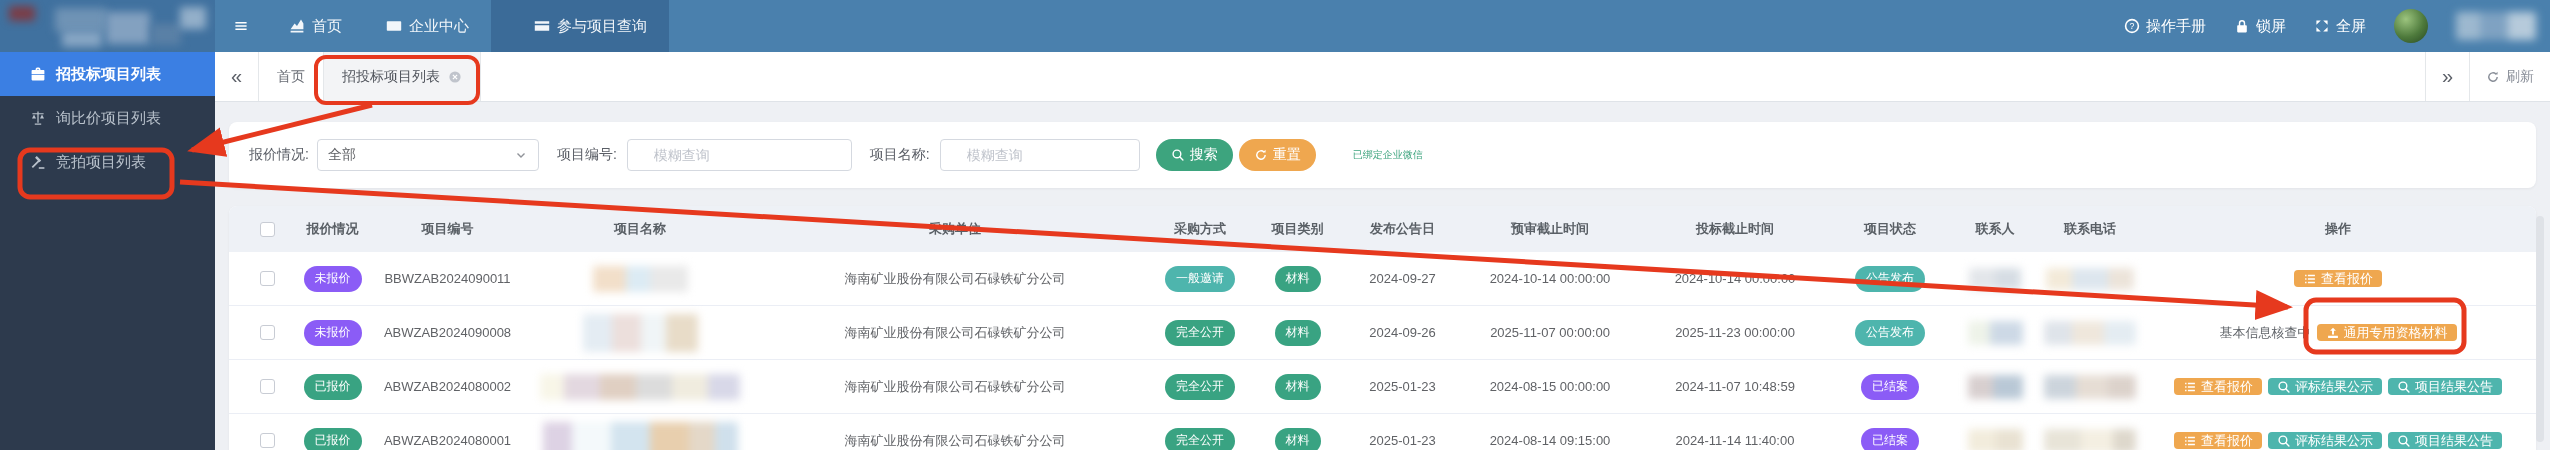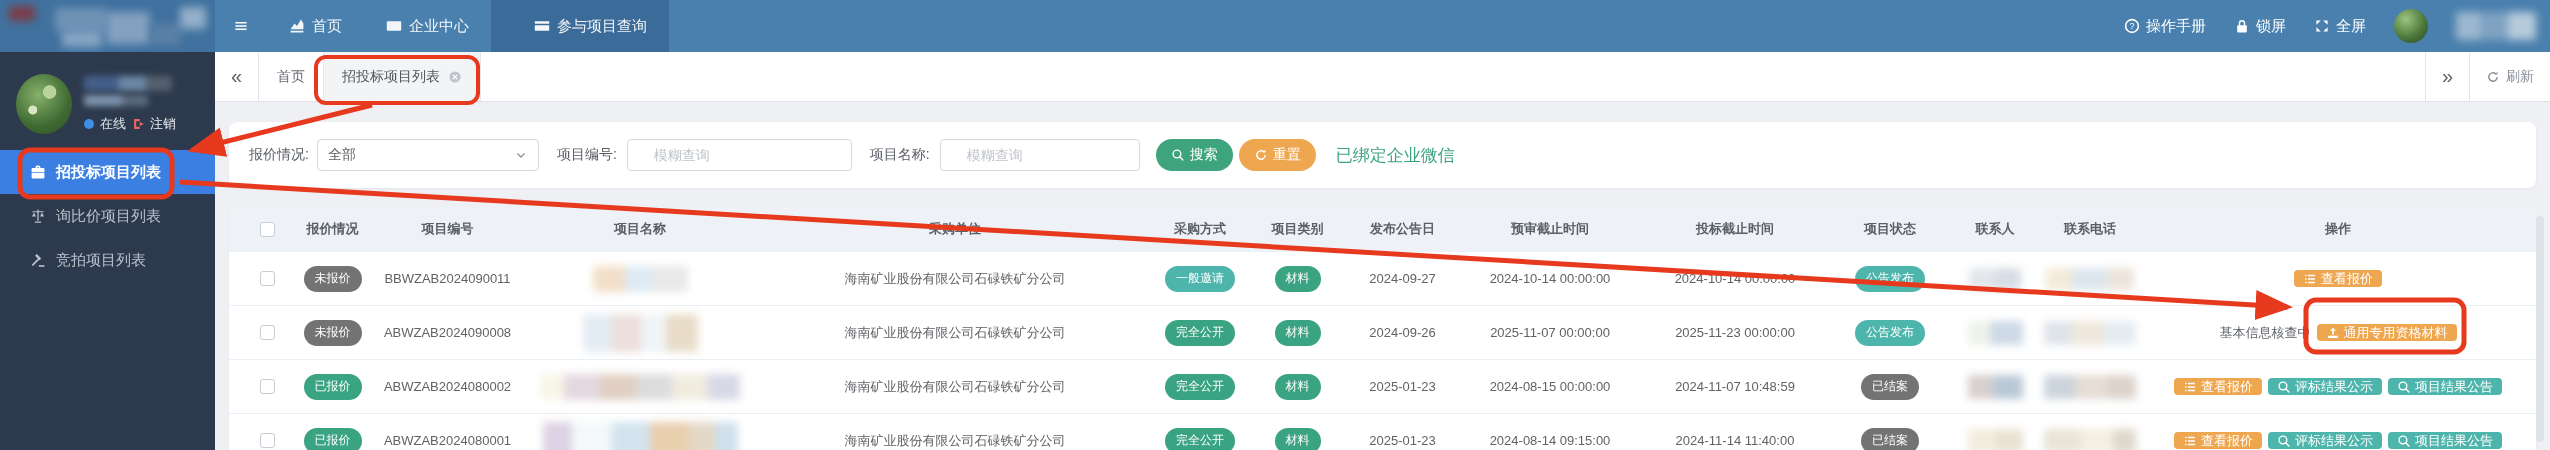--- a/index.html
+++ b/index.html
@@ -53,30 +53,30 @@
   .main { position:absolute; left:215px; top:102px; width:2335px; height:348px; padding:20px 14px 0; }
   .card { background:#fff; border-radius:8px; box-shadow:0 1px 3px rgba(0,0,0,.05); }
   .filter-card { height:66px; display:flex; align-items:center; padding:0 20px; }
   .flabel { font-size:14px; color:#5a5e66; }
   .fselect { width:222px; height:32px; margin-left:8px; border:1px solid #d5d9e0; border-radius:4px; background:#fff; display:flex; align-items:center; justify-content:space-between; padding:0 10px; font-size:14px; color:#606266; cursor:pointer; }
   .finput { height:32px; border:1px solid #d5d9e0; border-radius:4px; padding:0 26px; font-size:14px; color:#606266; margin-left:10px; font-family:inherit; }
   .finput::placeholder { color:#bfc3cb; }
   .pill-btn { height:32px; border:none; border-radius:16px; display:inline-flex; align-items:center; gap:5px; padding:0 15px; color:#fff; font-size:14px; cursor:pointer; font-family:inherit; }
   .pb-green { background:#3da47e; margin-left:16px; }
   .pb-orange { background:#efa74f; margin-left:6px; }
-  .wechat-ok { margin-left:20px; font-size:17px; color:#3da47e;text-align:right; }
+  .wechat-ok { margin-left:37px; font-size:10px; color:#3da47e;text-align:right; }
 
   .table-card { margin-top:18px; height:262px; border-radius:8px 8px 0 0; overflow:hidden; }
   .trow { display:grid; grid-template-columns:45px 85px 145px 240px 390px 100px 95px 115px 180px 190px 120px 90px 100px 1fr; align-items:center; padding-left:16px; }
   .thead { height:46px; background:#eef1f6; color:#5a6066; font-size:13px; font-weight:bold; }
   .tr { height:54px; background:#fff; border-bottom:1px solid #ebeef5; font-size:13px; color:#606266; }
   .cell { display:flex; align-items:center; justify-content:center; gap:6px; text-align:center; }
   .checkbox { width:15px; height:15px; border:1px solid #c8ccd4; border-radius:3px; background:#fff; cursor:pointer; }
   .badge { display:inline-flex; align-items:center; justify-content:center; height:26px; padding:0 11px; border-radius:13px; color:#fff; font-size:12px; white-space:nowrap; }
-  .b-red { background:#737373; } .b-green { background:#39a382; } .b-teal { background:#4eb5ad; }
+  .b-red { background:#8b5cf6; } .b-green { background:#39a382; } .b-teal { background:#4eb5ad; }
   .opbtn { display:inline-flex; align-items:center; gap:4px; height:17px; padding:0 9px; border-radius:4px; border:none; color:#fff; font-size:13px; white-space:nowrap; cursor:pointer; font-family:inherit; }
   .o-orange { background:#efa74f; } .o-teal { background:#4eb5ad; }
   .note { font-size:13px; color:#5f6368; white-space:nowrap; }
   .redact { filter:blur(4px); border-radius:2px; }
   .scrollbar { position:absolute; right:6px; top:216px; width:8px; height:226px; border-radius:4px; background:#dfe2e7; }
 
   
   .annotations { position:absolute; left:0; top:0; width:2550px; height:450px; pointer-events:none; z-index:99; }
 
   .ic { width:16px; height:16px; fill:currentColor; flex:none; }
@@ -140,38 +140,20 @@
             <path d="M3 3h5.5L3 8.5V3zM17 3v5.5L11.5 3H17zM3 17v-5.5L8.5 17H3zM17 17h-5.5L17 11.5V17z"></path>
           </svg>
         <span>全屏</span>
       </a>
       <span class="avatar-sm"></span>
       <span class="name-blur"></span>
     </div>
   </header>
 
   <aside class="sidebar">
-    <div class="profile">
-      <span class="avatar-lg"></span>
-      <div class="lines">
-        <div class="pline l1"></div>
-        <div class="pline l2"></div>
-        <div class="presence">
-          <span class="dot-online"></span>
-          <span>在线</span>
-          <a class="logout">
-            <svg class="ic14" viewBox="0 0 20 20" fill="#e8685f">
-                <path d="M3 3h8v3H6v8h5v3H3z"></path>
-                <path d="M11 7l6 3-6 3V7z"></path>
-              </svg>
-            <span>注销</span>
-          </a>
-        </div>
-      </div>
-    </div>
     <nav class="menu">
       <div class="menu-item active">
         <svg class="ic" viewBox="0 0 20 20">
             <path d="M7 5V4a2 2 0 0 1 2-2h2a2 2 0 0 1 2 2v1h4a1 1 0 0 1 1 1v4H2V6a1 1 0 0 1 1-1h4zm2-1v1h2V4H9zM2 11h16v6a1 1 0 0 1-1 1H3a1 1 0 0 1-1-1v-6z"></path>
           </svg>
         <span>招投标项目列表</span>
       </div>
       <div class="menu-item">
         <svg class="ic" viewBox="0 0 20 20">
             <path d="M9.2 2h1.6v14H9.2zM3 4h14v1.4H3zM6 17h8v1.5H6z"></path>

